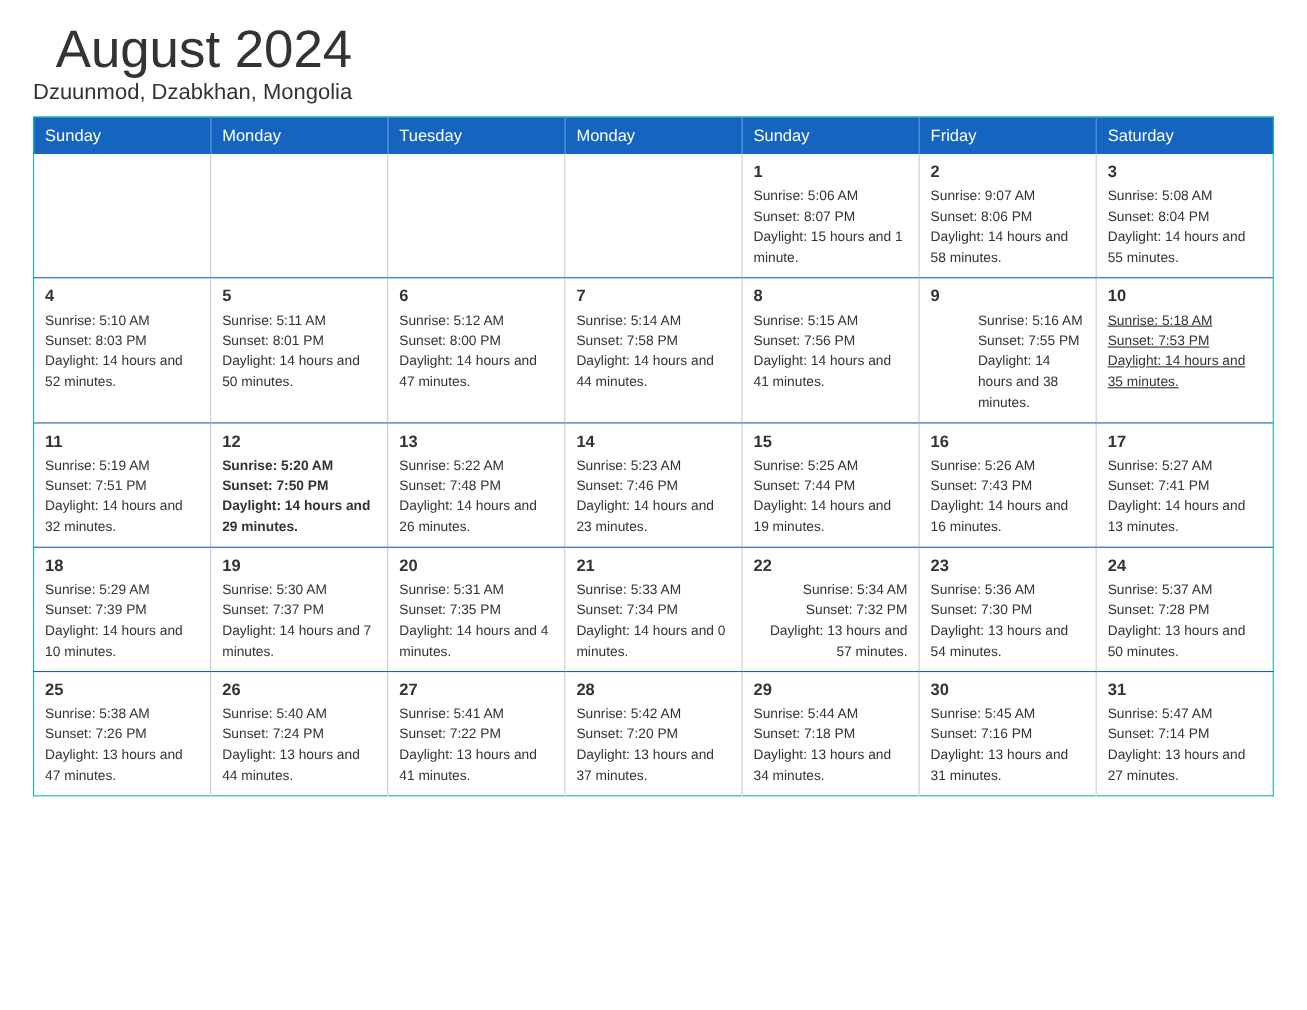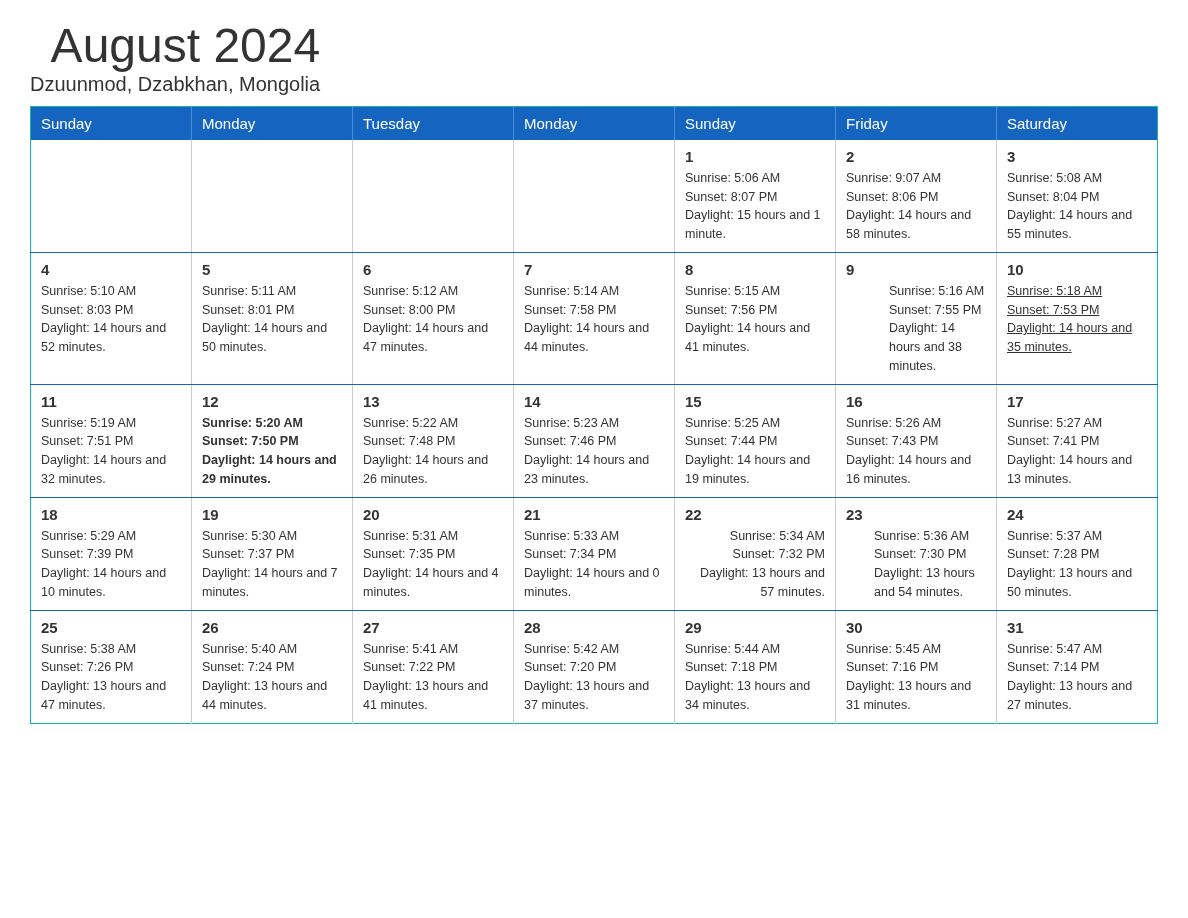--- a/index.html
+++ b/index.html
@@ -256,21 +256,21 @@
 Daylight: 14 hours and 0 minutes.</div>
         </td>
         <td>
           <span class="day-number">22</span>
           <div class="day-info" style="white-space: pre-line; text-align: right;">Sunrise: 5:34 AM
 Sunset: 7:32 PM
 Daylight: 13 hours and 57 minutes.</div>
         </td>
         <td>
           <span class="day-number">23</span>
-          <div class="day-info" style="white-space: pre-line; margin-left: 28px;">Sunrise: 5:36 AM
+          <div class="day-info" style="white-space: pre-line;">Sunrise: 5:36 AM
 Sunset: 7:30 PM
 Daylight: 13 hours and 54 minutes.</div>
         </td>
         <td>
           <span class="day-number">24</span>
           <div class="day-info" style="white-space: pre-line;">Sunrise: 5:37 AM
 Sunset: 7:28 PM
 Daylight: 13 hours and 50 minutes.</div>
         </td>
       </tr>

